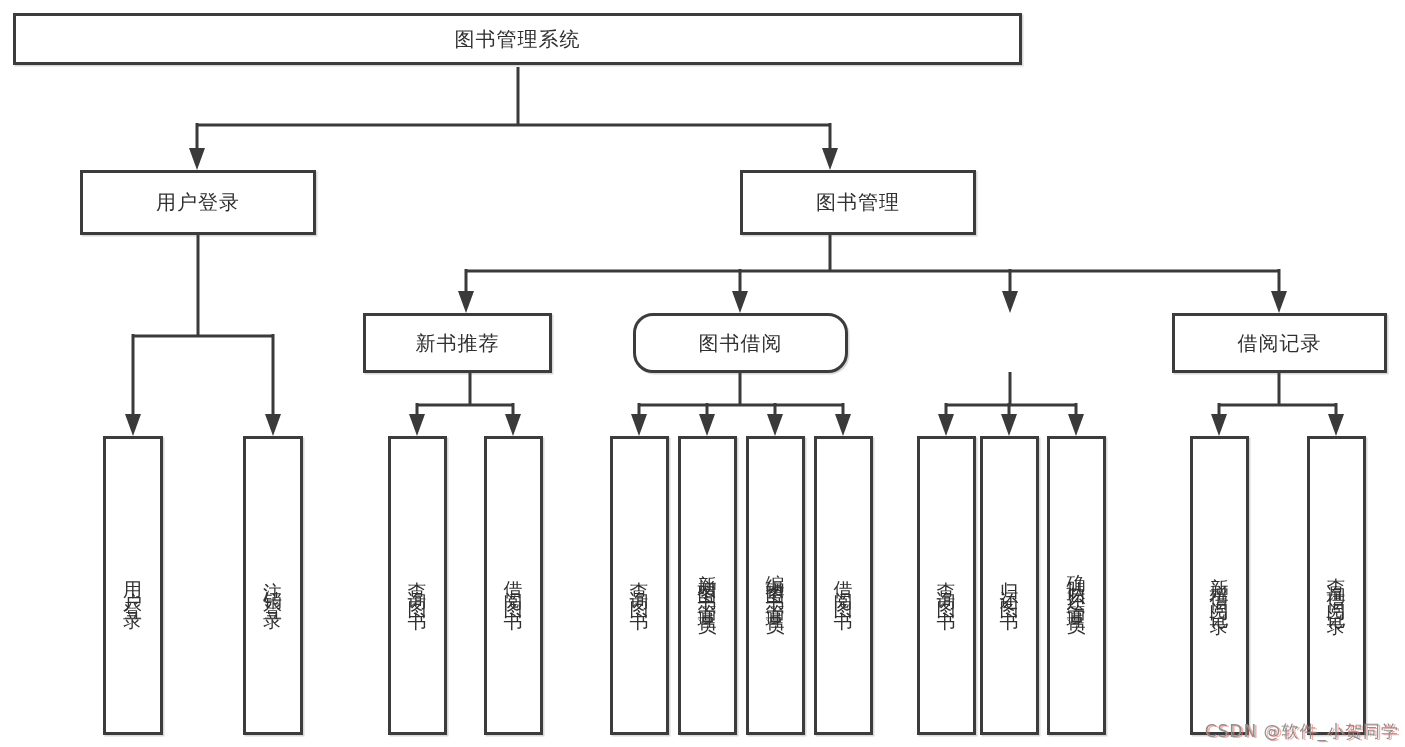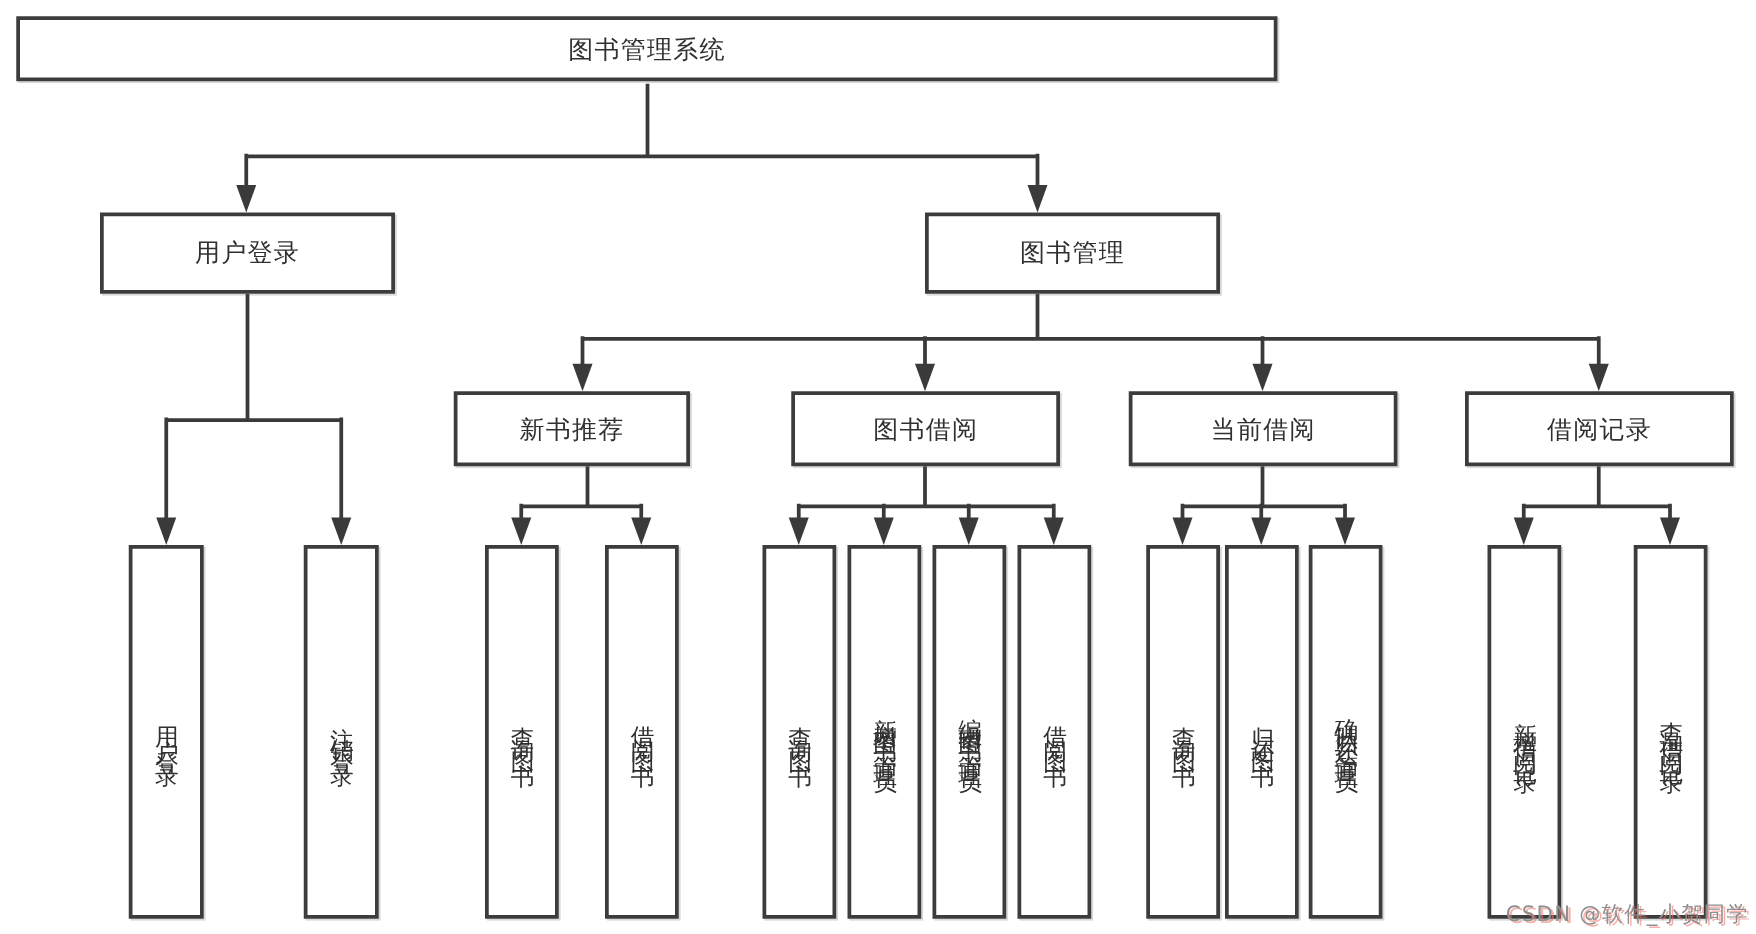--- a/index.html
+++ b/index.html
@@ -108,22 +108,21 @@
       <polygon points="1328,414 1344,414 1336,436"></polygon>
     </g>
   </svg>
 
   <div class="node hnode" style="left:13px; top:13px; width:1009px; height:52px;">图书管理系统</div>
 
   <div class="node hnode" style="left:80px; top:170px; width:236px; height:65px;">用户登录</div>
   <div class="node hnode" style="left:712px; top:170px; width:236px; height:65px;margin-left:28px;">图书管理</div>
 
   <div class="node hnode" style="left:363px; top:313px; width:189px; height:60px;">新书推荐</div>
-  <div class="node hnode" style="left:633px; top:313px; width:215px; height:60px;">图书借阅</div>
-  <div class="node hnode" style="left:903px; top:313px; width:215px; height:60px;">当前借阅</div>
+  <div class="node hnode" style="left:633px; top:313px; width:215px; height:60px;border-radius:20px;">图书借阅</div>
   <div class="node hnode" style="left:1172px; top:313px; width:215px; height:60px;">借阅记录</div>
 
   <div class="node vnode" style="left:103px; top:436px; width:60px; height:299px;">用户登录</div>
   <div class="node vnode" style="left:243px; top:436px; width:60px; height:299px;">注销登录</div>
 
   <div class="node vnode" style="left:388px; top:436px; width:59px; height:299px;">查询图书</div>
   <div class="node vnode" style="left:484px; top:436px; width:59px; height:299px;">借阅图书</div>
 
   <div class="node vnode" style="left:610px; top:436px; width:59px; height:299px;">查询图书</div>
   <div class="node vnode" style="left:678px; top:436px; width:59px; height:299px; letter-spacing:6px;">新增图书（管理员）</div>

